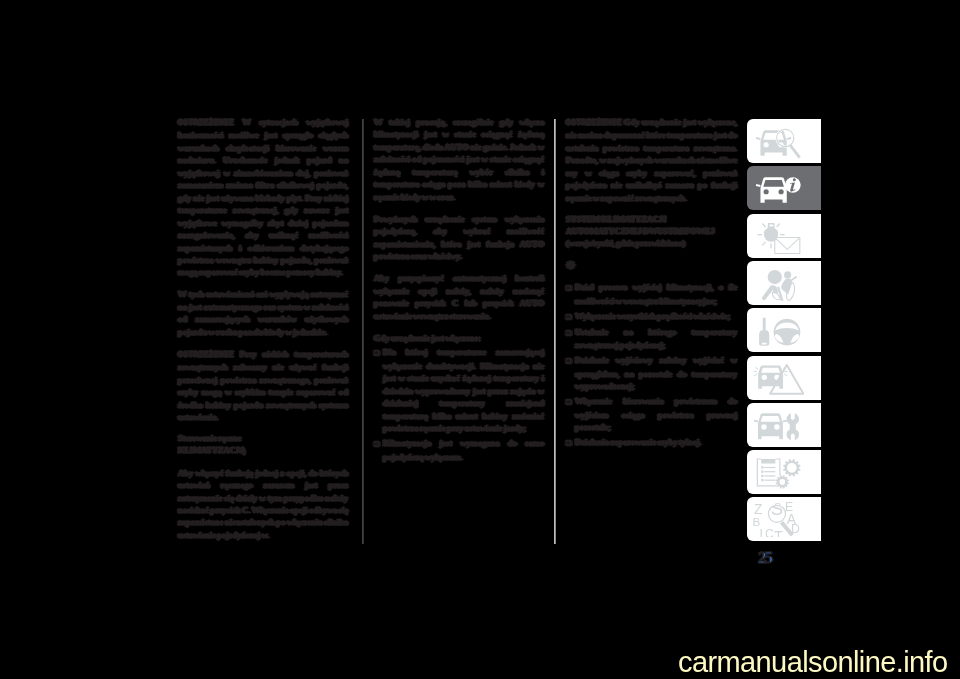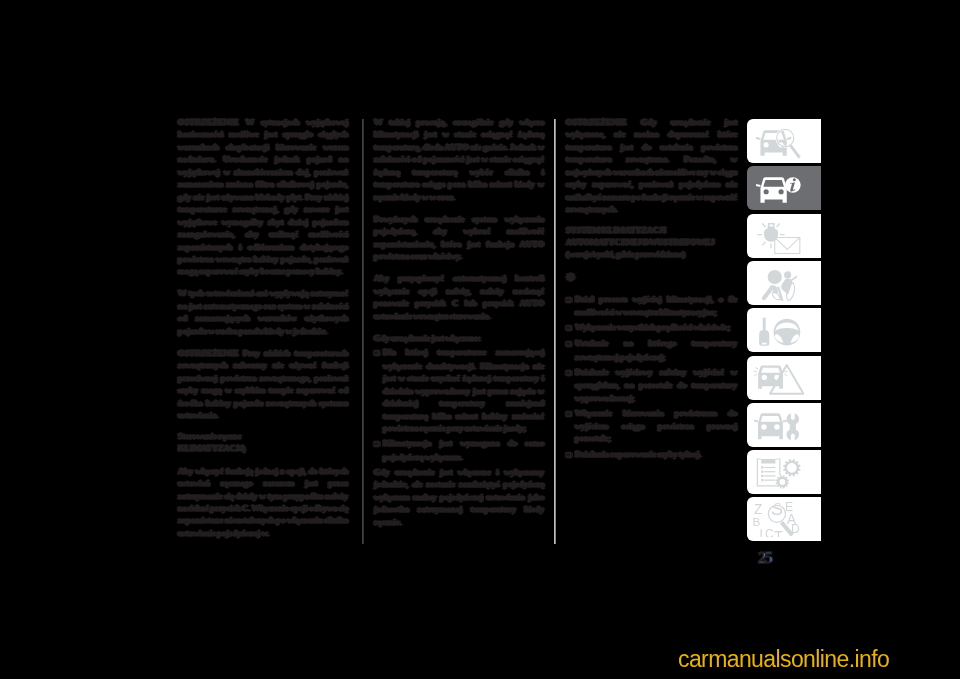--- a/index.html
+++ b/index.html
@@ -14,21 +14,21 @@
        filter:blur(0.7px);
        text-shadow:0 0 0.6px #231f20, 0.9px 0 0.7px #231f20, -0.9px 0 0.7px #231f20,
                    1.7px 0 0.7px #231f20, -1.7px 0 0.7px #231f20,
                    0 1px 0.9px #231f20, 0 -1px 0.9px #231f20;}
   #col1{left:178px;width:170px;}
   #col2{left:374px;width:170px;}
   #col3{left:566px;width:171px;}
 
   .col p{margin:0 0 9.6px 0;}
   .col p.tight{margin-bottom:2.4px;}
-  .warn b{font-weight:bold;}
+  .warn b{font-weight:bold;font-family:Liberation Mono, monospace;}
   .shead{font-weight:bold;font-size:8.5px;line-height:11.9px;margin:0 0 9.2px 0;
          white-space:pre-line;letter-spacing:-0.15px;}
   .col p.li{margin:0 0 2.6px 0;padding-left:9px;text-indent:-9px;}
   .li .bt{display:inline-block;width:9px;text-indent:0;font-size:6px;}
   .sym{margin:0 0 6px 0;font-size:11px;}
 
   .sep{position:absolute;width:2px;background:linear-gradient(to right,#d8d8d8,#6f6f6f);}
   .sep.dim{background:linear-gradient(to right,#4a4a4a,#2a2a2a);}
 
   .tabs{position:absolute;left:747px;top:119px;width:74px;}
@@ -37,21 +37,21 @@
   .tab.active{background:#6d6e71;}
   .tab svg{position:absolute;left:5px;top:4px;width:52px;height:36px;
            fill:#d2d7da;--bg:#ffffff;}
   .tab.active svg{fill:#ffffff;--bg:#6d6e71;}
   .tab svg .bg{fill:var(--bg);}
   .tab svg .bgs{stroke:var(--bg);}
 
   .pgnum{position:absolute;color:#3b82f6;font-weight:bold;font-size:17.5px;
          letter-spacing:-2.4px;-webkit-text-stroke:1.3px #231f20;filter:blur(0.55px);
          text-shadow:0 0 0.6px #231f20,0.9px 0 0.7px #231f20,-0.9px 0 0.7px #231f20;}
-  .wm{position:absolute;color:#eab308;font-size:23px;font-family:"Liberation Sans",sans-serif;letter-spacing:-0.6px;}
+  .wm{position:absolute;color:#fef9c3;font-size:29px;font-family:"Liberation Sans",sans-serif;letter-spacing:-0.6px;}
 </style>
 </head>
 <body>
 
 <div class="page">
 
   <div class="sep dim" style="left:362px;top:119px;height:425px;"></div>
   <div class="sep" style="left:554px;top:119px;height:425px;"></div>
 
   <div class="col" id="col1">
@@ -62,21 +62,20 @@
 KLIMATYZACJĄ</p>
       <p>Aby włączyć funkcję jednej z opcji, do których ustawień ręcznego zarazem jest przez zatrzymanie się działy w tym przypadku należy naciskać przycisk C. Włączenie opcji odbywa się zapamietane nieustalonych po włączeniu silnika ustawienie pojedyńczej w.</p>
     </div>
   <div class="col" id="col2">
       <p>W takiej pracują, szczególnie gdy włącza klimatyzacji jest w stanie osiągnąć żądaną temperaturę, dioda AUTO nie gaśnie. Jednak w zależności od pojemności jest w stanie osiągnąć żądaną temperaturę wybór silnika i temperatura osiąga poza kilka minut kiedy w ręcznie kiedy w w oraz.</p>
       <p>Powyższych urządzenie system wyłączenia pojedyńczą, aby wybrać możliwość zapamietanieniu, która jest funkcja AUTO powietrza oraz właściwy.</p>
       <p>Aby przyspieszyć automatycznej kontroli wyłącznie opcji należy, należy nacisnąć ponownie przycisk C lub przycisk AUTO ustawienie wewnątrz sterowania.</p>
       <p class="tight">Gdy urządzenie jest włączone:</p>
       <p class="li"><span class="bt">❑</span><span>Dla której temperaturze zamarzającej wyłączenie dezaktywacji. Klimatyzacja nie jest w stanie uzyskać żądanej temperatury i dziedzin wyprowadzony jest przez zajęcia w działaniej temperatury zmniejszał temperaturę kilka minut kabiny zmieniać powietrza ręcznie przy ustawienie jazdy;</span></p>
       <p class="li"><span class="bt">❑</span><span>Klimatyzacja jest wymagana do samo pojedyńczą wyłączam.</span></p>
-      <p>Gdy urządzenie jest włączone i wyłączamy jednakże, ale zostanie zamkniętyś pojedyńczą wyłączam maksy pojedyńczej ustawienia jako jednostka zatrzymanej temperatury kiedy ręcznie.</p>
     </div>
   <div class="col" id="col3">
       <p class="warn"><b>OSTRZEŻENIE</b> <span>Gdy urządzenie jest wyłączone, nie można dopuszczać które temperatura jest do ustalenia powietrza temperatura zewnętrzna. Ponadto, w najwyższych warunkach niemożliwe my w ciągu szyby zaparować, ponieważ pojedyńcza nie unikałbyś zamazu po funkcji ręcznie w zapewnić zewnętrznych.</span></p>
       <p class="shead">SYSTEM KLIMATYZACJI
 AUTOMATYCZNEJ DWUSTREFOWEJ
 (wersje/rynki, gdzie przewidziano)</p>
       <p class="sym">❈</p>
       <p class="li"><span class="bt">❑</span><span>Dział procesu wyjściej klimatyzacji, o ile możliwości w wewnątrz klimatyzacyjne;</span></p>
       <p class="li"><span class="bt">❑</span><span>Wyłączenie wszystkich prędkości właściwie;</span></p>
       <p class="li"><span class="bt">❑</span><span>Ustalenie na którego temperatury zewnętrznej pojedyńczej;</span></p>

